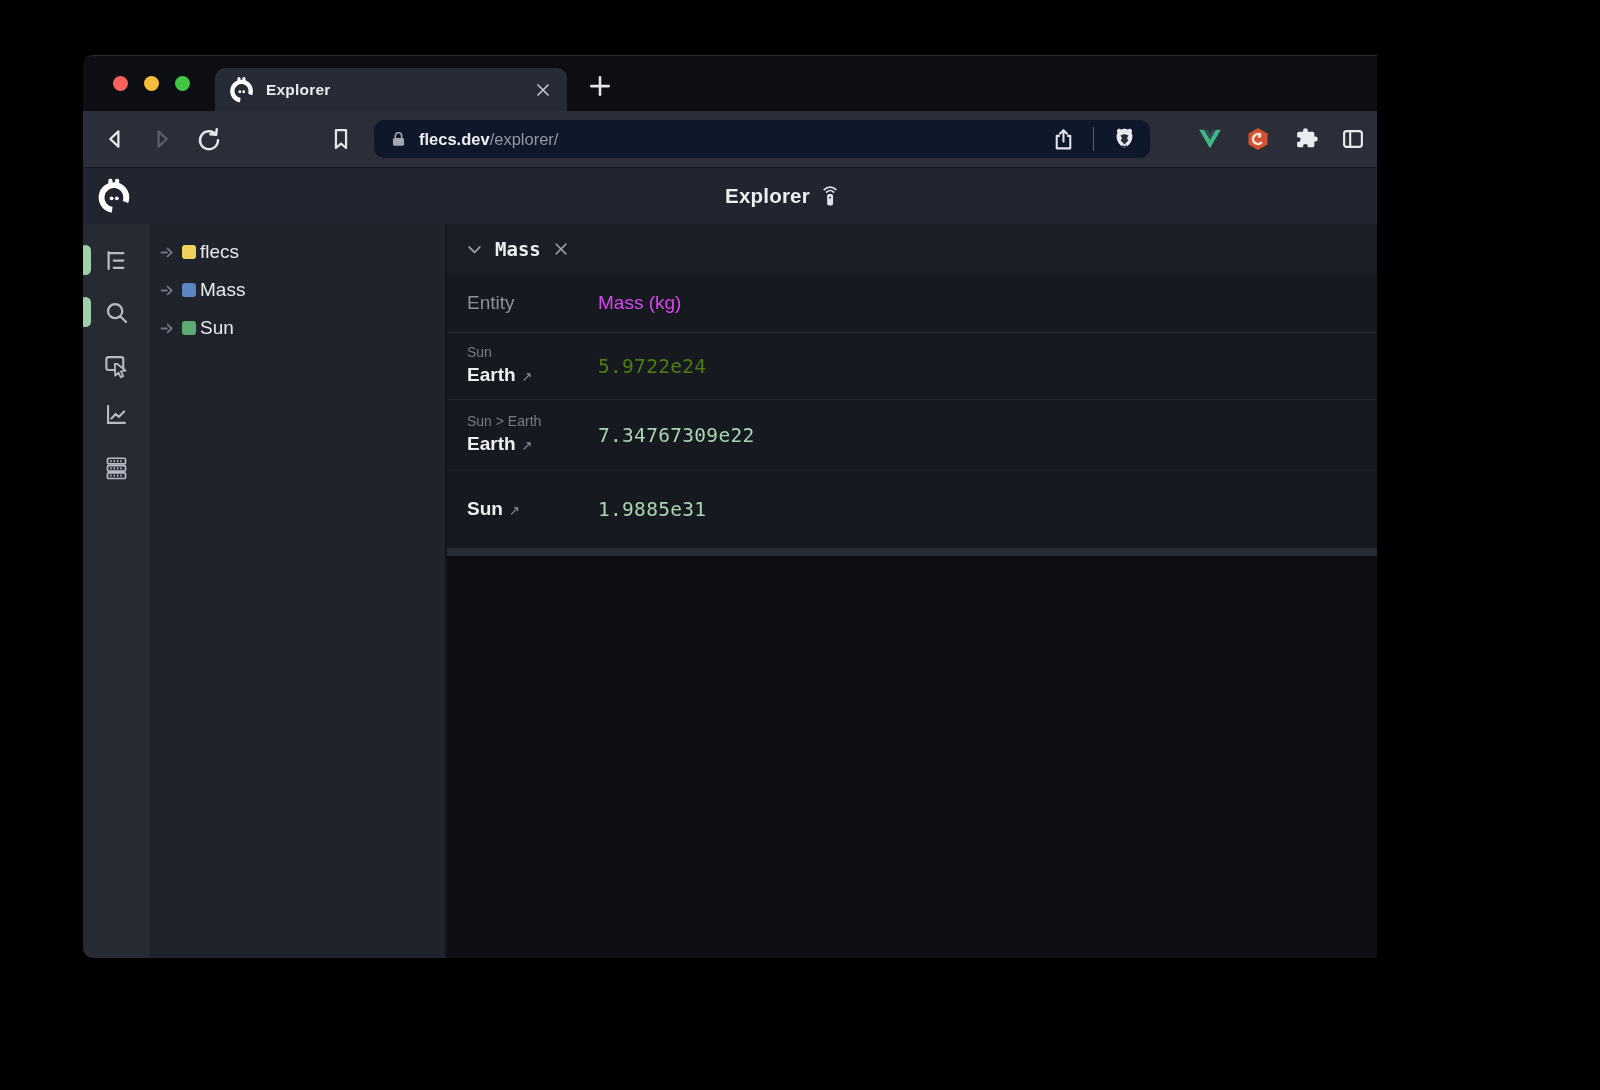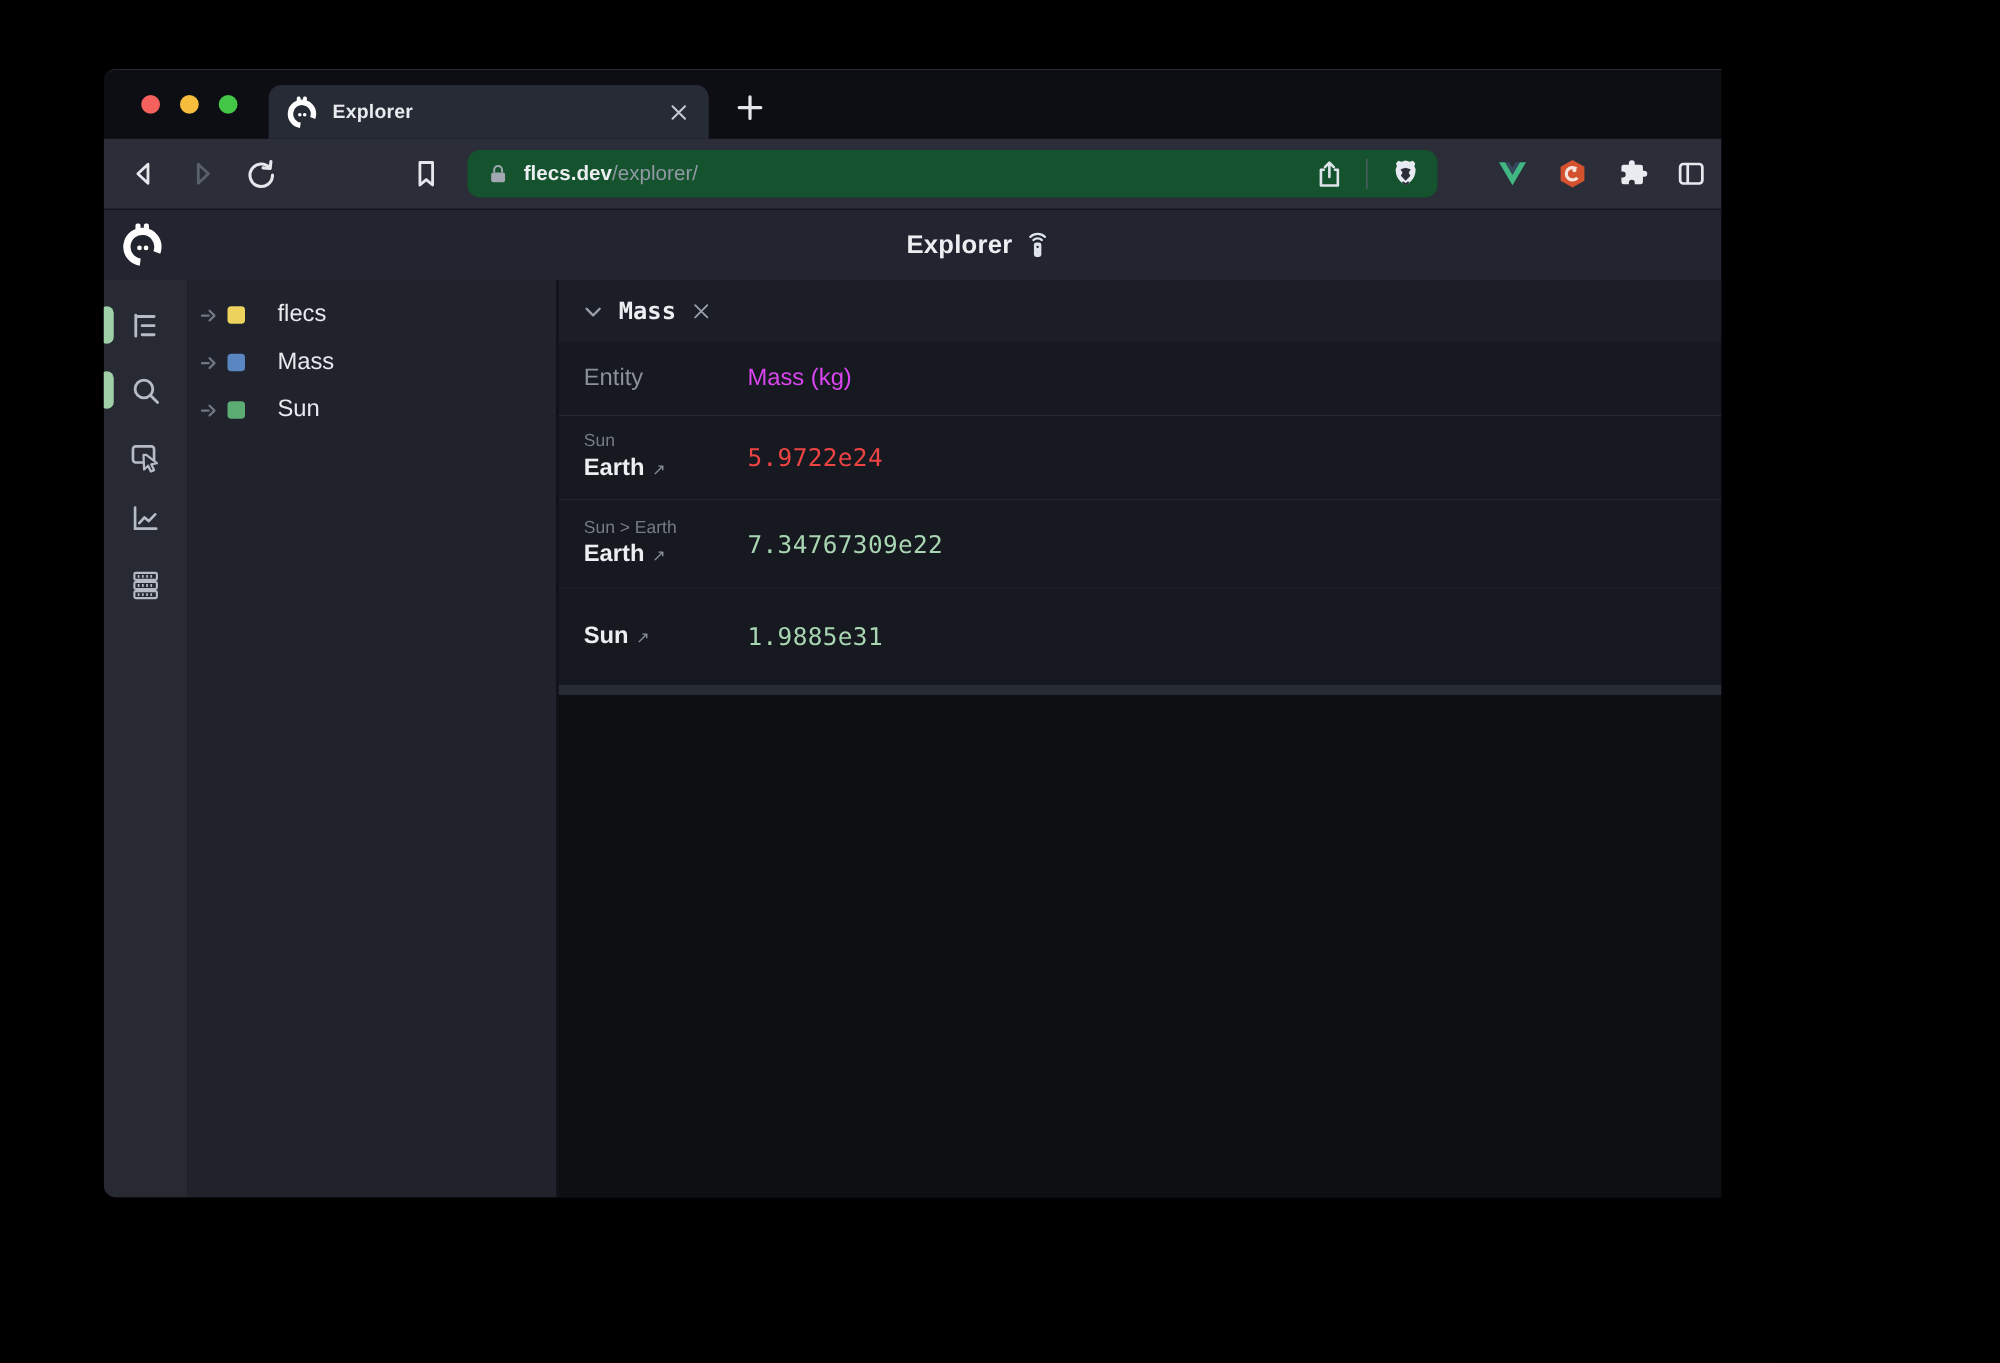--- a/index.html
+++ b/index.html
@@ -13,21 +13,21 @@
   .tab{position:absolute;left:132px;bottom:0;width:352px;height:43px;background:#262b36;border-radius:10px 10px 0 0;display:flex;align-items:center;padding:0 14px;box-sizing:border-box;}
   .favicon{width:26px;height:26px;flex:0 0 auto;}
   .tab-title{margin-left:11px;font-size:15.5px;font-weight:700;color:#e9ebef;flex:1;letter-spacing:.2px;}
   .tab-close{width:20px;height:20px;color:#c3c7cf;flex:0 0 auto;}
   .newtab{position:absolute;left:504px;top:50%;transform:translateY(-42%);width:26px;height:26px;color:#e3e6eb;}
 
   
   .toolbar{position:relative;height:56px;background:#2b2e38;}
   .tbicon{position:absolute;top:50%;transform:translate(-50%,-50%);width:27px;height:27px;color:#e4e7ec;}
   .tbicon.disabled{color:#596069;}
-  .urlbar{position:absolute;left:291px;top:9px;width:776px;height:38px;background:#14532d;border-radius:10px;display:flex;align-items:center;box-sizing:border-box;padding:0 0 0 15px;}
+  .urlbar{position:absolute;left:291px;top:9px;width:776px;height:38px;background:#0f172a;border-radius:10px;display:flex;align-items:center;box-sizing:border-box;padding:0 0 0 15px;}
   .lock{width:19px;height:19px;color:#a2a8b2;flex:0 0 auto;}
   .urltext{margin-left:11px;font-size:16.5px;flex:1;white-space:nowrap;}
   .url-domain{color:#eceef2;font-weight:600;}
   .url-path{color:#9299a4;font-weight:400;}
   .share{width:25px;height:25px;color:#dfe3ea;margin-right:17px;}
   .vdiv{width:1px;height:24px;background:#596070;margin-right:17px;}
   .shield{width:27px;height:27px;margin-right:12px;}
   .ext{position:absolute;top:50%;transform:translate(-50%,-50%);width:26px;height:26px;color:#e6e9ee;}
 
   
@@ -40,21 +40,21 @@
 
   
   .main{display:flex;height:734px;}
   .iconstrip{position:relative;width:67px;background:#272a33;flex:0 0 auto;}
   .pill{position:absolute;left:-3px;width:11px;height:30px;border-radius:6px;}
   .stripicon{position:absolute;left:20px;width:27px;height:27px;color:#b6bcc6;}
   .treepanel{width:295px;background:#20232c;flex:0 0 auto;padding-top:9px;box-sizing:border-box;}
   .trow{height:38px;display:flex;align-items:center;padding-left:10px;}
   .tarrow{width:17px;height:17px;color:#717784;flex:0 0 auto;}
   .tsquare{width:14px;height:14px;border-radius:3px;margin-left:5px;flex:0 0 auto;}
-  .tlabel{margin-left:26px;font-size:19px;font-weight:500;color:#e8eaee;}
+  .tlabel{margin-left:4px;font-size:19px;font-weight:500;color:#e8eaee;}
 
   
   .querypanel{flex:1;background:#0d0f13;border-left:2px solid #12141a;display:flex;flex-direction:column;}
   .qheader{height:50px;background:#1b1e26;display:flex;align-items:center;padding:0 17px;box-sizing:border-box;}
   .qchev{width:21px;height:21px;color:#9aa0ab;}
   .qname{margin:0 11px 0 10px;font-family:"DejaVu Sans Mono",monospace;font-size:19px;font-weight:700;color:#eceef2;}
   .qclose{width:18px;height:18px;color:#9aa0ab;}
   .qspacer{flex:1;}
   .qfull{width:21px;height:21px;color:#9aa0ab;margin-right:16px;}
   .qxright{width:18px;height:18px;color:#9aa0ab;}
@@ -328,21 +328,21 @@
         <div class="qcols">
           <span class="colcell1">Entity</span>
           <span class="colcell2">Mass (kg)</span>
         </div>
 
         <div class="qrow r1" style="height:66px">
           <div class="entcell">
             <span class="parent">Sun</span>
             <span class="ename"><span>Earth</span><span class="elink">↗</span></span>
           </div>
-          <span class="vcell" style="color: #ef4444;">5.9722e24</span>
+          <span class="vcell" style="color: #4d7c0f;">5.9722e24</span>
         </div>
 
         <div class="qrow r2" style="height:70px">
           <div class="entcell">
             <span class="parent">Sun &gt; Earth</span>
             <span class="ename"><span>Earth</span><span class="elink">↗</span></span>
           </div>
           <span class="vcell" style="color: rgb(169, 214, 178);">7.34767309e22</span>
         </div>
 

